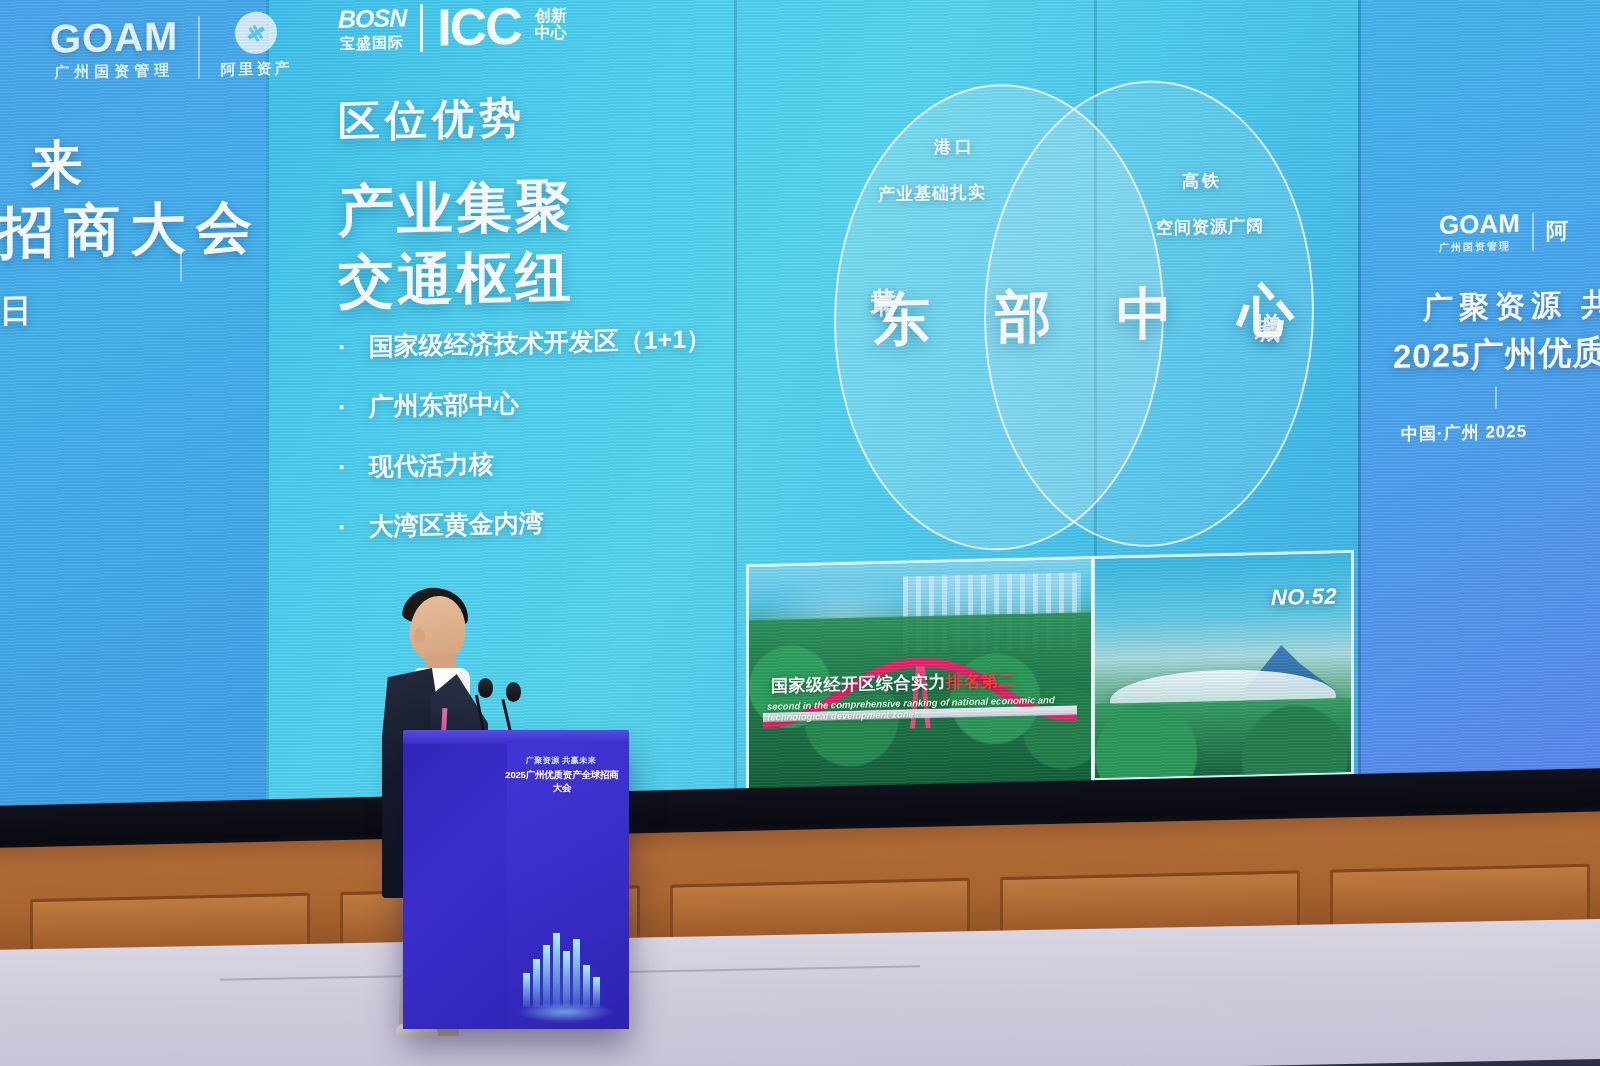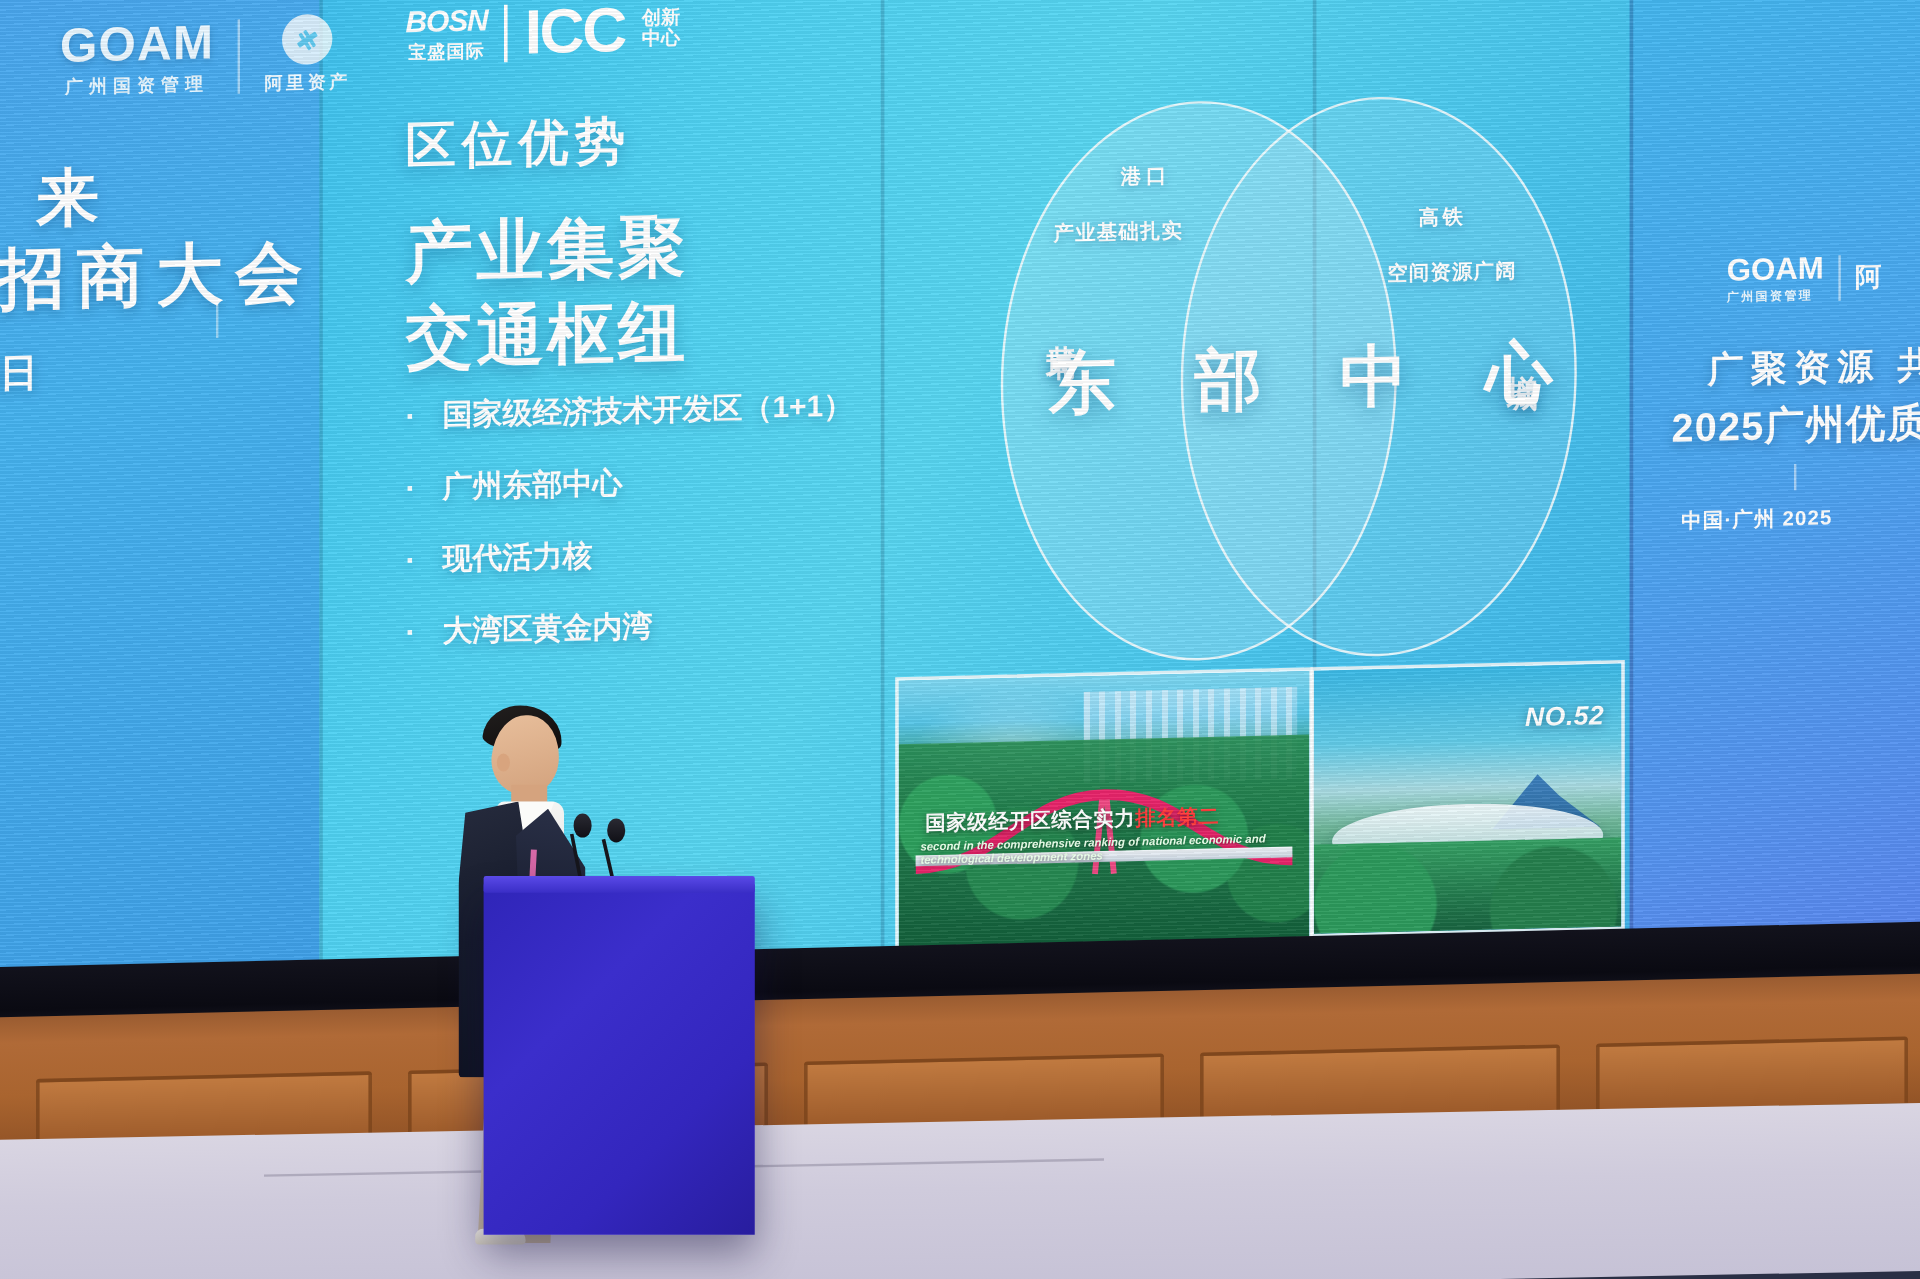--- a/index.html
+++ b/index.html
@@ -583,15 +583,29 @@
     <div class="mic-head" style="left:0px; top:0px"></div>
     <div class="mic-arm" style="left:8px; top:16px; height:58px; transform: rotate(-11deg)"></div>
   </div>
   <div class="mic" style="left:506px; top:682px; width:60px; height:70px">
     <div class="mic-head" style="left:0px; top:0px"></div>
     <div class="mic-arm" style="left:8px; top:16px; height:56px; transform: rotate(-13deg)"></div>
   </div>
 
   <div class="podium">
     <div class="podium-top"></div>
+    <div class="podium-face-right">
+      <div class="podium-txt1">广聚资源  共赢未来</div>
+      <div class="podium-txt2">2025广州优质资产全球招商大会</div>
+      <div class="podium-skyline">
+        <div class="sk" style="left:14px; height:34px"></div>
+        <div class="sk" style="left:24px; height:48px"></div>
+        <div class="sk" style="left:34px; height:62px"></div>
+        <div class="sk" style="left:44px; height:74px"></div>
+        <div class="sk" style="left:54px; height:56px"></div>
+        <div class="sk" style="left:64px; height:68px"></div>
+        <div class="sk" style="left:74px; height:42px"></div>
+        <div class="sk" style="left:84px; height:30px"></div>
+      </div>
+    </div>
   </div>
 
 </div>
 
 </body></html>

